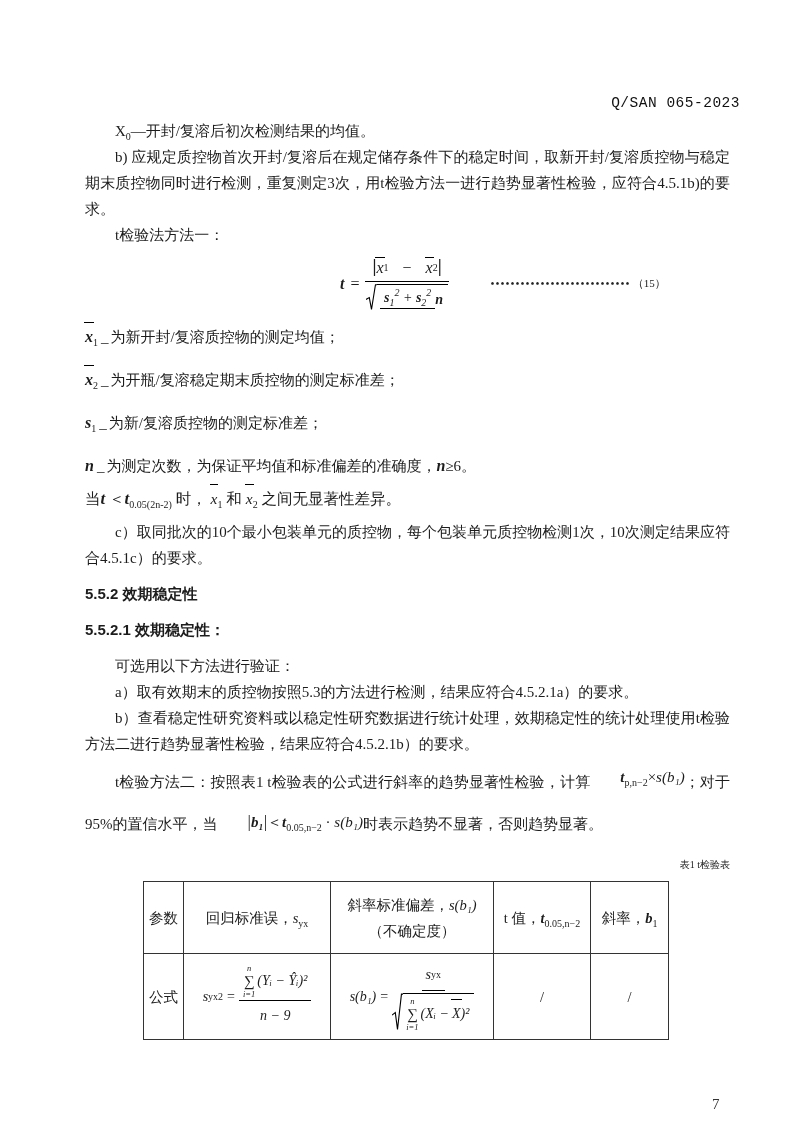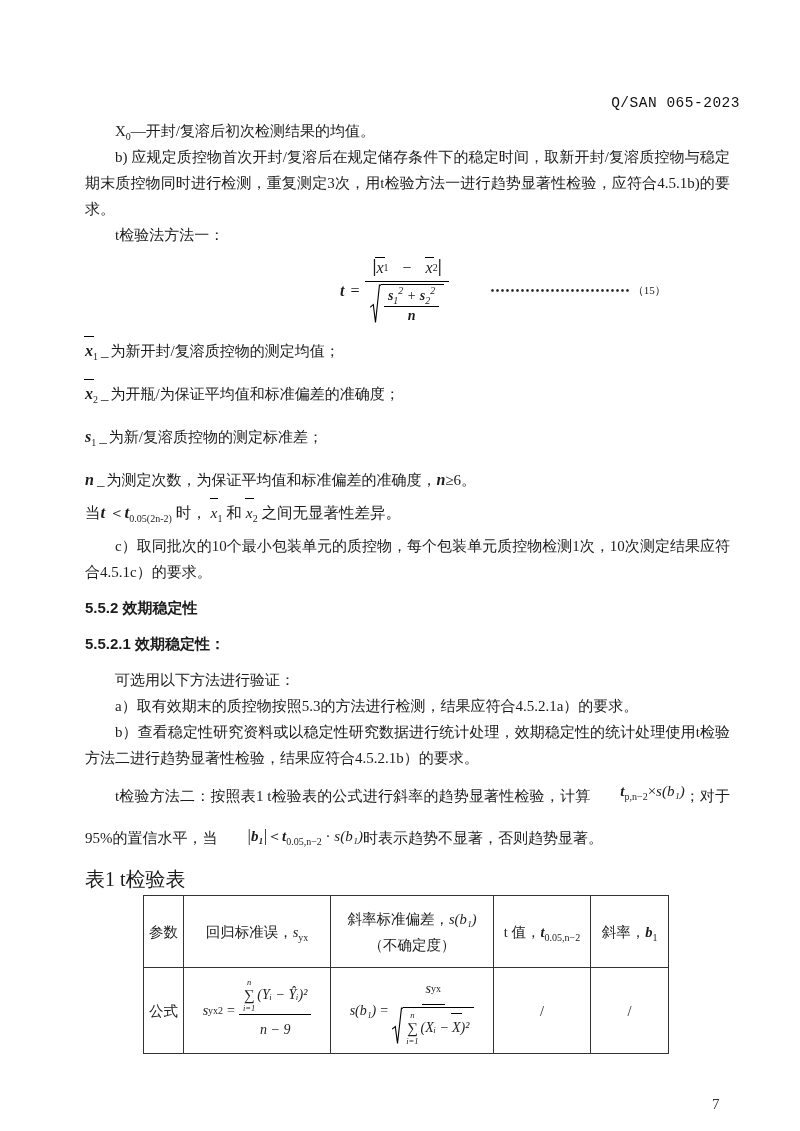--- a/index.html
+++ b/index.html
@@ -34,21 +34,21 @@
   .f15{display:inline-flex;align-items:center;margin-left:255px;font-size:16px;}
   .f15 .eqs{margin:0 6px;}
   .frac{display:inline-flex;flex-direction:column;align-items:center;vertical-align:middle;}
   .frac .fnum{border-bottom:1.2px solid #000;padding:0 7px 3px 7px;display:inline-flex;align-items:center;}
   .frac .fden{padding-top:2px;display:inline-flex;justify-content:center;}
   .absb{font-size:18px;font-weight:bold;position:relative;top:-1px;}
   .gap{display:inline-block;width:14px;}
   .sqrt{display:inline-flex;align-items:stretch;}
   .radglyph{width:11px;align-self:stretch;height:auto;flex:none;}
   .sqbody{border-top:1.2px solid #000;padding:3px 5px 0 3px;display:inline-flex;align-items:center;}
-  .frac2{display:inline-flex;flex-direction:column;align-items:center;font-size:14px;}
+  .frac2{display:inline-flex;flex-direction:row;align-items:center;font-size:14px;}
   .frac2 .fnum2{border-bottom:1px solid #000;padding:0 4px 2px;}
   .frac2 .fden2{padding-top:1px;}
   .dots{margin-left:42px;font-size:10px;letter-spacing:1.5px;font-weight:bold;color:#222;white-space:nowrap;}
   .eqno{margin-left:2px;font-size:11px;}
   
   .def{margin-bottom:17px;font-size:15px;}
   .def .sym{font-size:16px;font-weight:bold;}
   .ndef{margin-bottom:7px;}
   .sigline{margin-bottom:7px;font-size:15.5px;}
   .sigline .bigt{font-size:17px;}
@@ -56,21 +56,21 @@
   .h{font-family:"Liberation Sans","DejaVu Sans",sans-serif;font-weight:bold;font-size:15px;}
   .h1{margin:10px 0 10px 0;}
   .h2{margin:0 0 10px 0;}
   
   .m2{line-height:40px;text-align:justify;}
   .ilf{white-space:nowrap;font-size:15px;}
   .raise6{display:inline-block;vertical-align:5px;}
   .raise3{display:inline-block;vertical-align:2px;}
   .ilf .absb2{font-size:17px;}
   
-  .tbl-title{text-align:left;margin:8px 0 3px 0;font-size:20px;}
+  .tbl-title{text-align:right;margin:8px 0 3px 0;font-size:10px;}
   table.ttest{border-collapse:collapse;margin-left:58px;width:525px;table-layout:fixed;}
   table.ttest td{border:1.2px solid #333;text-align:center;vertical-align:middle;padding:2px 4px;font-size:14.5px;}
   tr.hrow{height:72px;}
   tr.frow{height:86px;}
   .cellmath{display:inline-flex;align-items:center;justify-content:center;font-size:14px;}
   .sum{display:inline-flex;flex-direction:column;align-items:center;line-height:1;margin-right:2px;}
   .sum .lim{font-size:8.5px;font-style:italic;}
   .sum .sym{font-size:15px;padding:1px 0;}
   .pageno{position:absolute;top:1096px;left:712px;font-size:15px;color:#333;}
 </style>
@@ -120,21 +120,21 @@
             </span>
           </span>
         </span>
       </span>
       <span class="dots">••••••••••••••••••••••••••••</span>
       <span class="eqno">（15）</span>
     </div>
 
     <p class="def"><span class="bar sym">x</span><sub>1</sub><span class="us">_</span><span>为新开封/复溶质控物的测定均值；</span></p>
 
-    <p class="def"><span class="bar sym">x</span><sub>2</sub><span class="us">_</span><span>为开瓶/为保证平均值和标准偏差的准确度；</span></p>
+    <p class="def"><span class="bar sym">x</span><sub>2</sub><span class="us">_</span><span>为开瓶/复溶稳定期末质控物的测定标准差；</span></p>
 
     <p class="def"><span class="mi sym">s</span><sub>1</sub><span class="us">_</span><span>为新/复溶质控物的测定标准差；</span></p>
 
 
     <p class="def ndef"><span class="mi sym mb">n</span><span class="us">_</span><span>为测定次数，为保证平均值和标准偏差的准确度，</span><span class="mi sym mb">n</span><span>≥6。</span></p>
 
     <p class="sigline"><span>当</span><span class="mi mb bigt">t</span> <span>＜</span><span class="mi mb bigt">t</span><sub>0.05(2n-2)</sub> <span>时，</span> <span class="bar">x</span><sub>1</sub> <span>和</span> <span class="bar">x</span><sub>2</sub> <span>之间无显著性差异。</span></p>
 
     <p class="ti2 just">c）取同批次的10个最小包装单元的质控物，每个包装单元质控物检测1次，10次测定结果应符合4.5.1c）的要求。</p>
 

